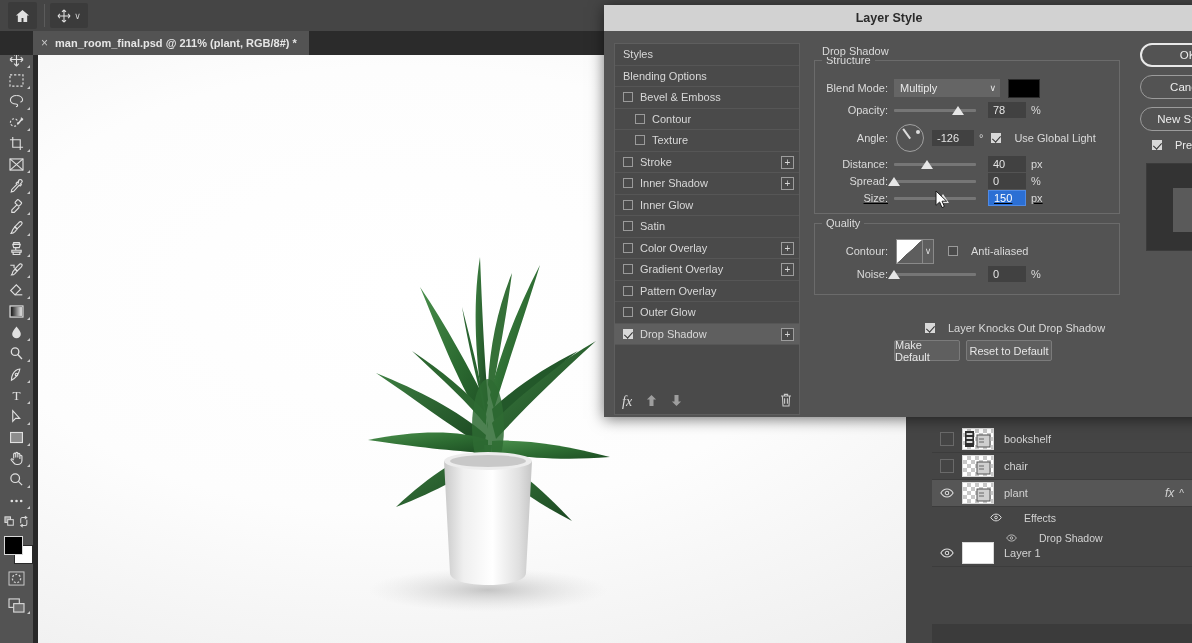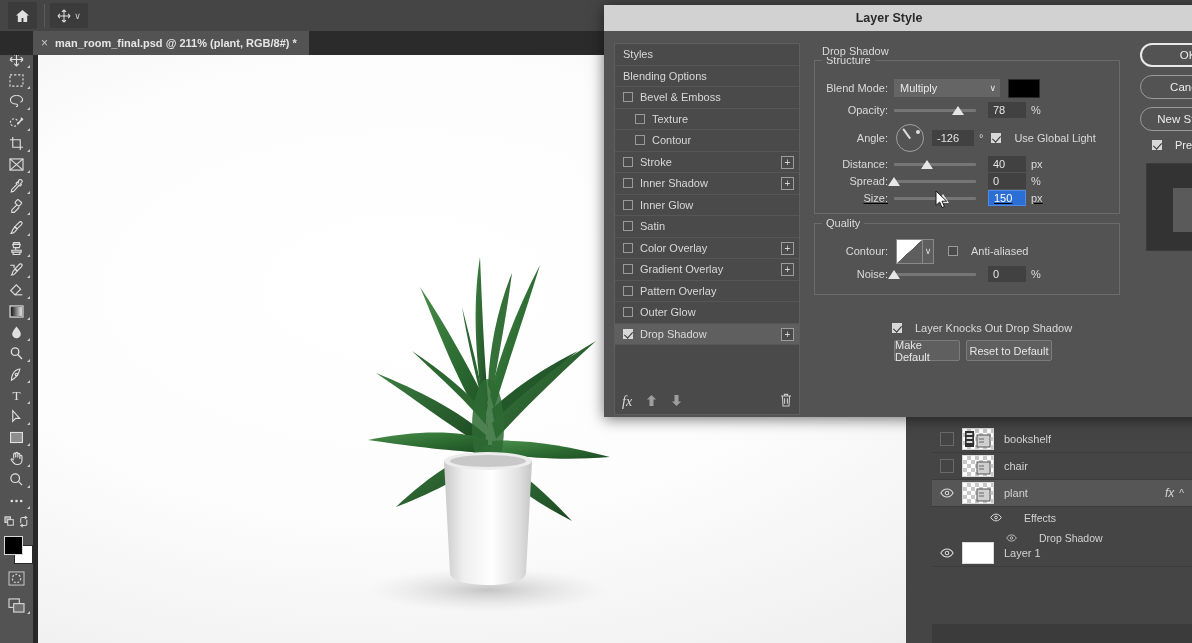--- a/index.html
+++ b/index.html
@@ -209,21 +209,21 @@
   .thumbtri {
     position: absolute; top: 2px; width: 0; height: 0;
     border-left: 6px solid transparent; border-right: 6px solid transparent;
     border-bottom: 9px solid #e6e6e6; margin-left: -6px;
   }
 
   .dial { width: 28px; height: 28px; border-radius: 50%; border: 1px solid #a0a0a0; position: relative; }
   .dialline { position: absolute; left: 50%; top: 50%; width: 12px; height: 1.5px; background: #dcdcdc; transform-origin: 0 50%; }
   .dialdot { position: absolute; width: 4px; height: 4px; border-radius: 50%; background: #dcdcdc; }
 
-  .cbrow { display: flex; align-items: center; gap: 6px; color: #dadada; font-size: 11px; }
+  .cbrow { display: flex; align-items: center; gap: 6px; color: #dadada; font-size: 11px; margin-left: 33px; }
 
   .contourbox {
     width: 38px; height: 25px; border: 1px solid #8a8a8a; background: #5e5e5e;
     display: flex; align-items: stretch;
   }
   .contourprev { width: 26px; position: relative; overflow: hidden; background: #5e5e5e; }
   .contourprev:after {
     content: ""; position: absolute; inset: 0;
     background: linear-gradient(to bottom right, #ffffff 0%, #ffffff 49.5%, #5e5e5e 50.5%, #5e5e5e 100%);
   }
@@ -652,25 +652,25 @@
       </div>
       <div class="style-item">
         <span>Blending Options</span>
       </div>
       <div class="style-item">
         <span class="cbx"></span>
         <span>Bevel &amp; Emboss</span>
       </div>
       <div class="style-item sub">
         <span class="cbx"></span>
+        <span>Contour</span>
+      </div>
+      <div class="style-item sub">
+        <span class="cbx"></span>
         <span>Texture</span>
-      </div>
-      <div class="style-item sub">
-        <span class="cbx"></span>
-        <span>Contour</span>
       </div>
       <div class="style-item">
         <span class="cbx"></span>
         <span>Stroke</span>
         <span class="plusbtn">+</span>
       </div>
       <div class="style-item">
         <span class="cbx"></span>
         <span>Inner Shadow</span>
         <span class="plusbtn">+</span>

